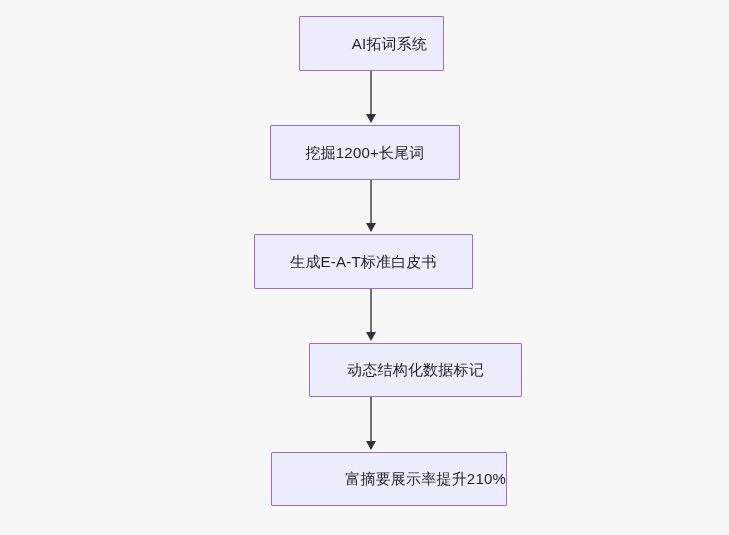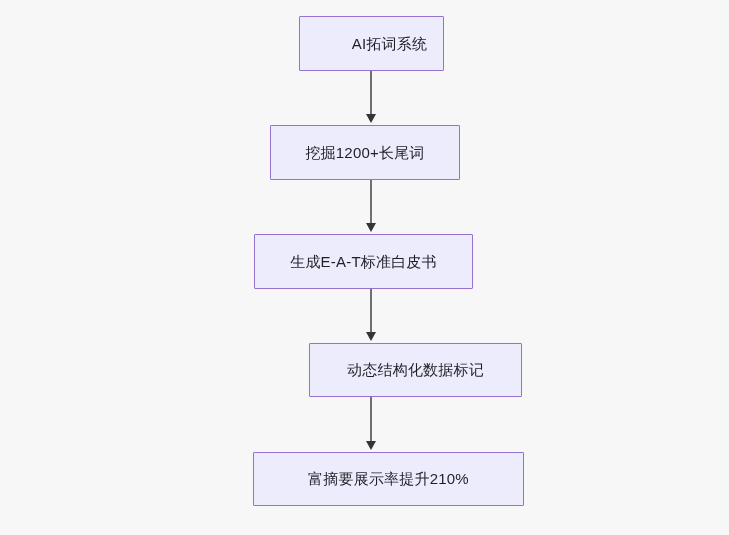--- a/index.html
+++ b/index.html
@@ -78,17 +78,17 @@
   <div class="connector" style="left:370px; top:289px; height:45px;"></div>
   <div class="arrowhead" style="left:365.5px; top:332px;"></div>
 
   <div class="node" style="left:265px; top:343px; width:213px; height:54px;margin-left:44px;">
     <span class="node-label">动态结构化数据标记</span>
   </div>
 
   <div class="connector" style="left:370px; top:397px; height:45px;"></div>
   <div class="arrowhead" style="left:365.5px; top:441px;"></div>
 
-  <div class="node" style="left:253px; top:452px; width:271px; height:54px;">
+  <div class="node" style="left:271px; top:452px; width:236px; height:54px;justify-content:flex-end;">
     <span class="node-label">富摘要展示率提升210%</span>
   </div>
 
 </div>
 
 </body></html>

